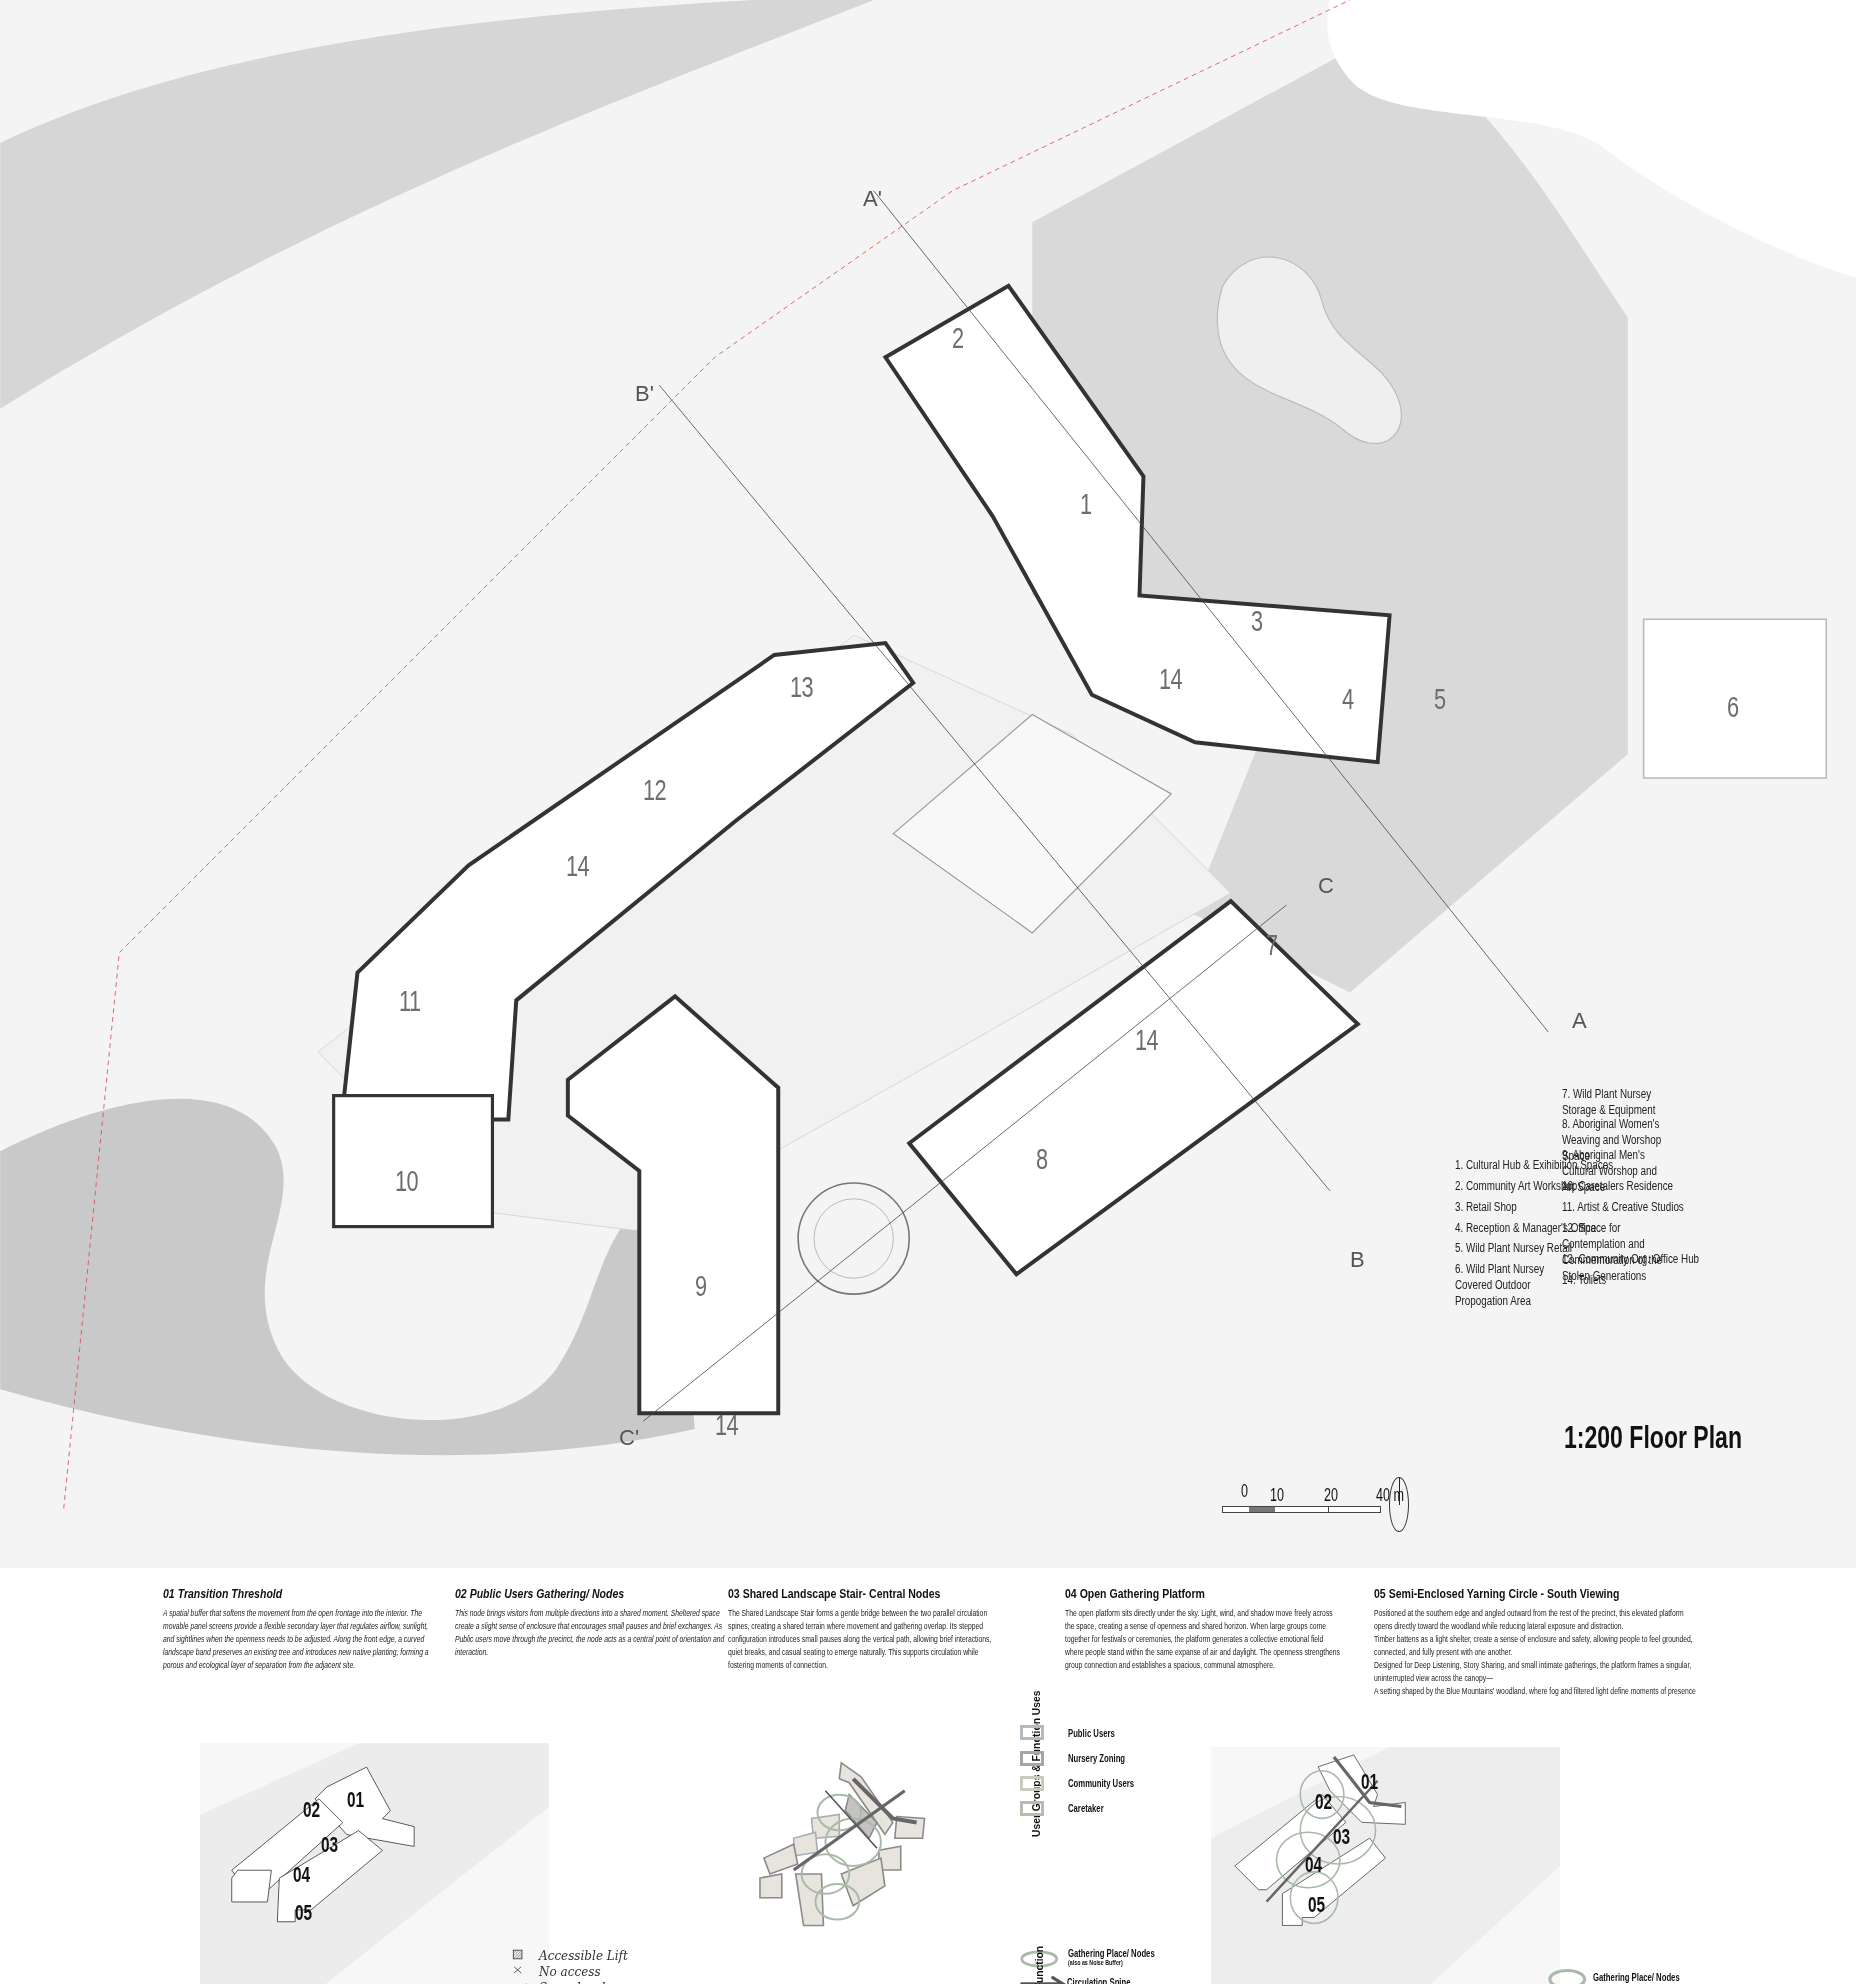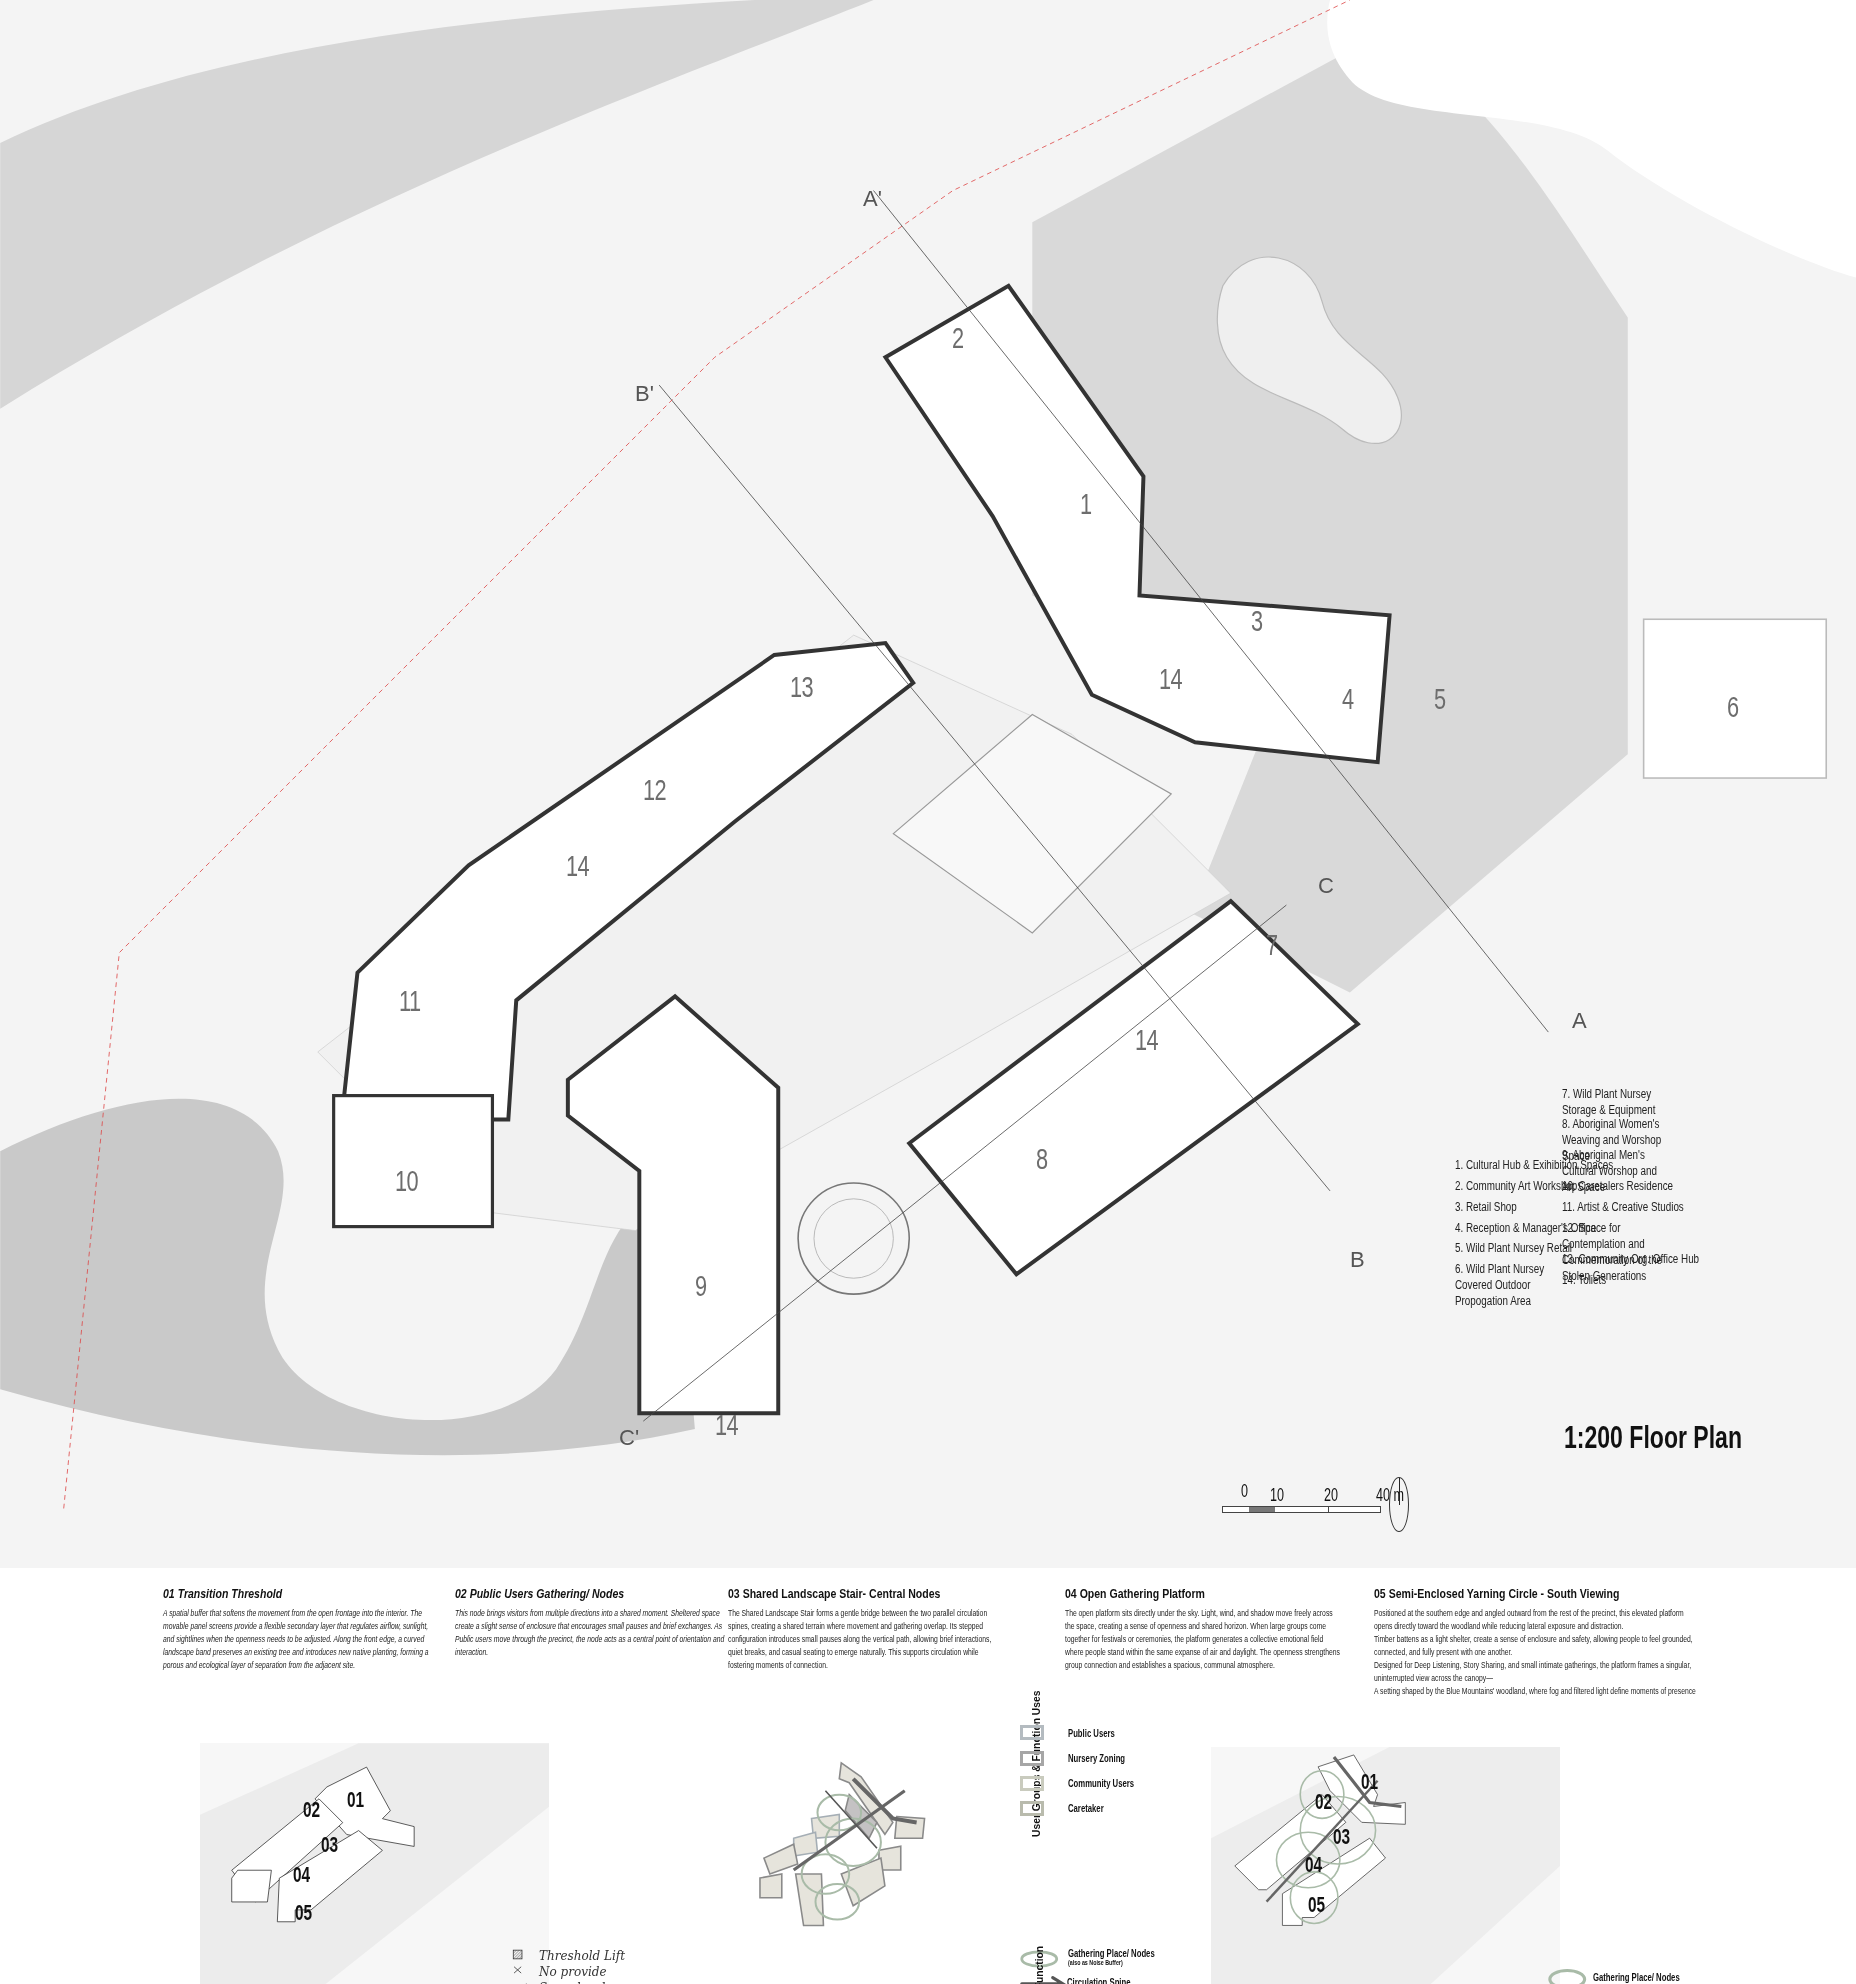--- a/index.html
+++ b/index.html
@@ -159,22 +159,22 @@
     <path d="M80,340 L95,320 L180,320 L170,400 L80,400 Z" fill="#fff" stroke="#333" stroke-width="2"></path>
     <path d="M200,340 L400,220 L460,270 L280,420 L240,420 L240,450 L195,450 Z" fill="#fff" stroke="#333" stroke-width="2"></path>
   </svg>
   <div class="diag-num" style="left:147px;top:44px;">01</div>
   <div class="diag-num" style="left:103px;top:54px;">02</div>
   <div class="diag-num" style="left:121px;top:89px;">03</div>
   <div class="diag-num" style="left:93px;top:119px;">04</div>
   <div class="diag-num" style="left:95px;top:157px;">05</div>
 </div>
 <div>
-  <div class="hand" style="left:539px;top:1949px;">Threshold Lift</div>
-  <div class="hand" style="left:539px;top:1965px;">No provide</div>
+  <div class="hand" style="left:539px;top:1949px;">Accessible Lift</div>
+  <div class="hand" style="left:539px;top:1965px;">No access</div>
   <div class="hand" style="left:539px;top:1981px;">Same level</div>
 
   <svg width="36" height="79" style="position:absolute;left:502px;top:1947px;" viewBox="0 0 90 200">
     <rect x="28" y="8" width="22" height="22" fill="url(#hatch)" stroke="#333" stroke-width="2"></rect>
     <defs>
         <pattern id="hatch" width="5" height="5" patternUnits="userSpaceOnUse" patternTransform="rotate(45)">
           <line x1="0" y1="0" x2="0" y2="5" stroke="#333" stroke-width="2"></line>
         </pattern>
       </defs>
     <path d="M30,50 L48,66 M48,50 L30,66" stroke="#333" stroke-width="2"></path>

